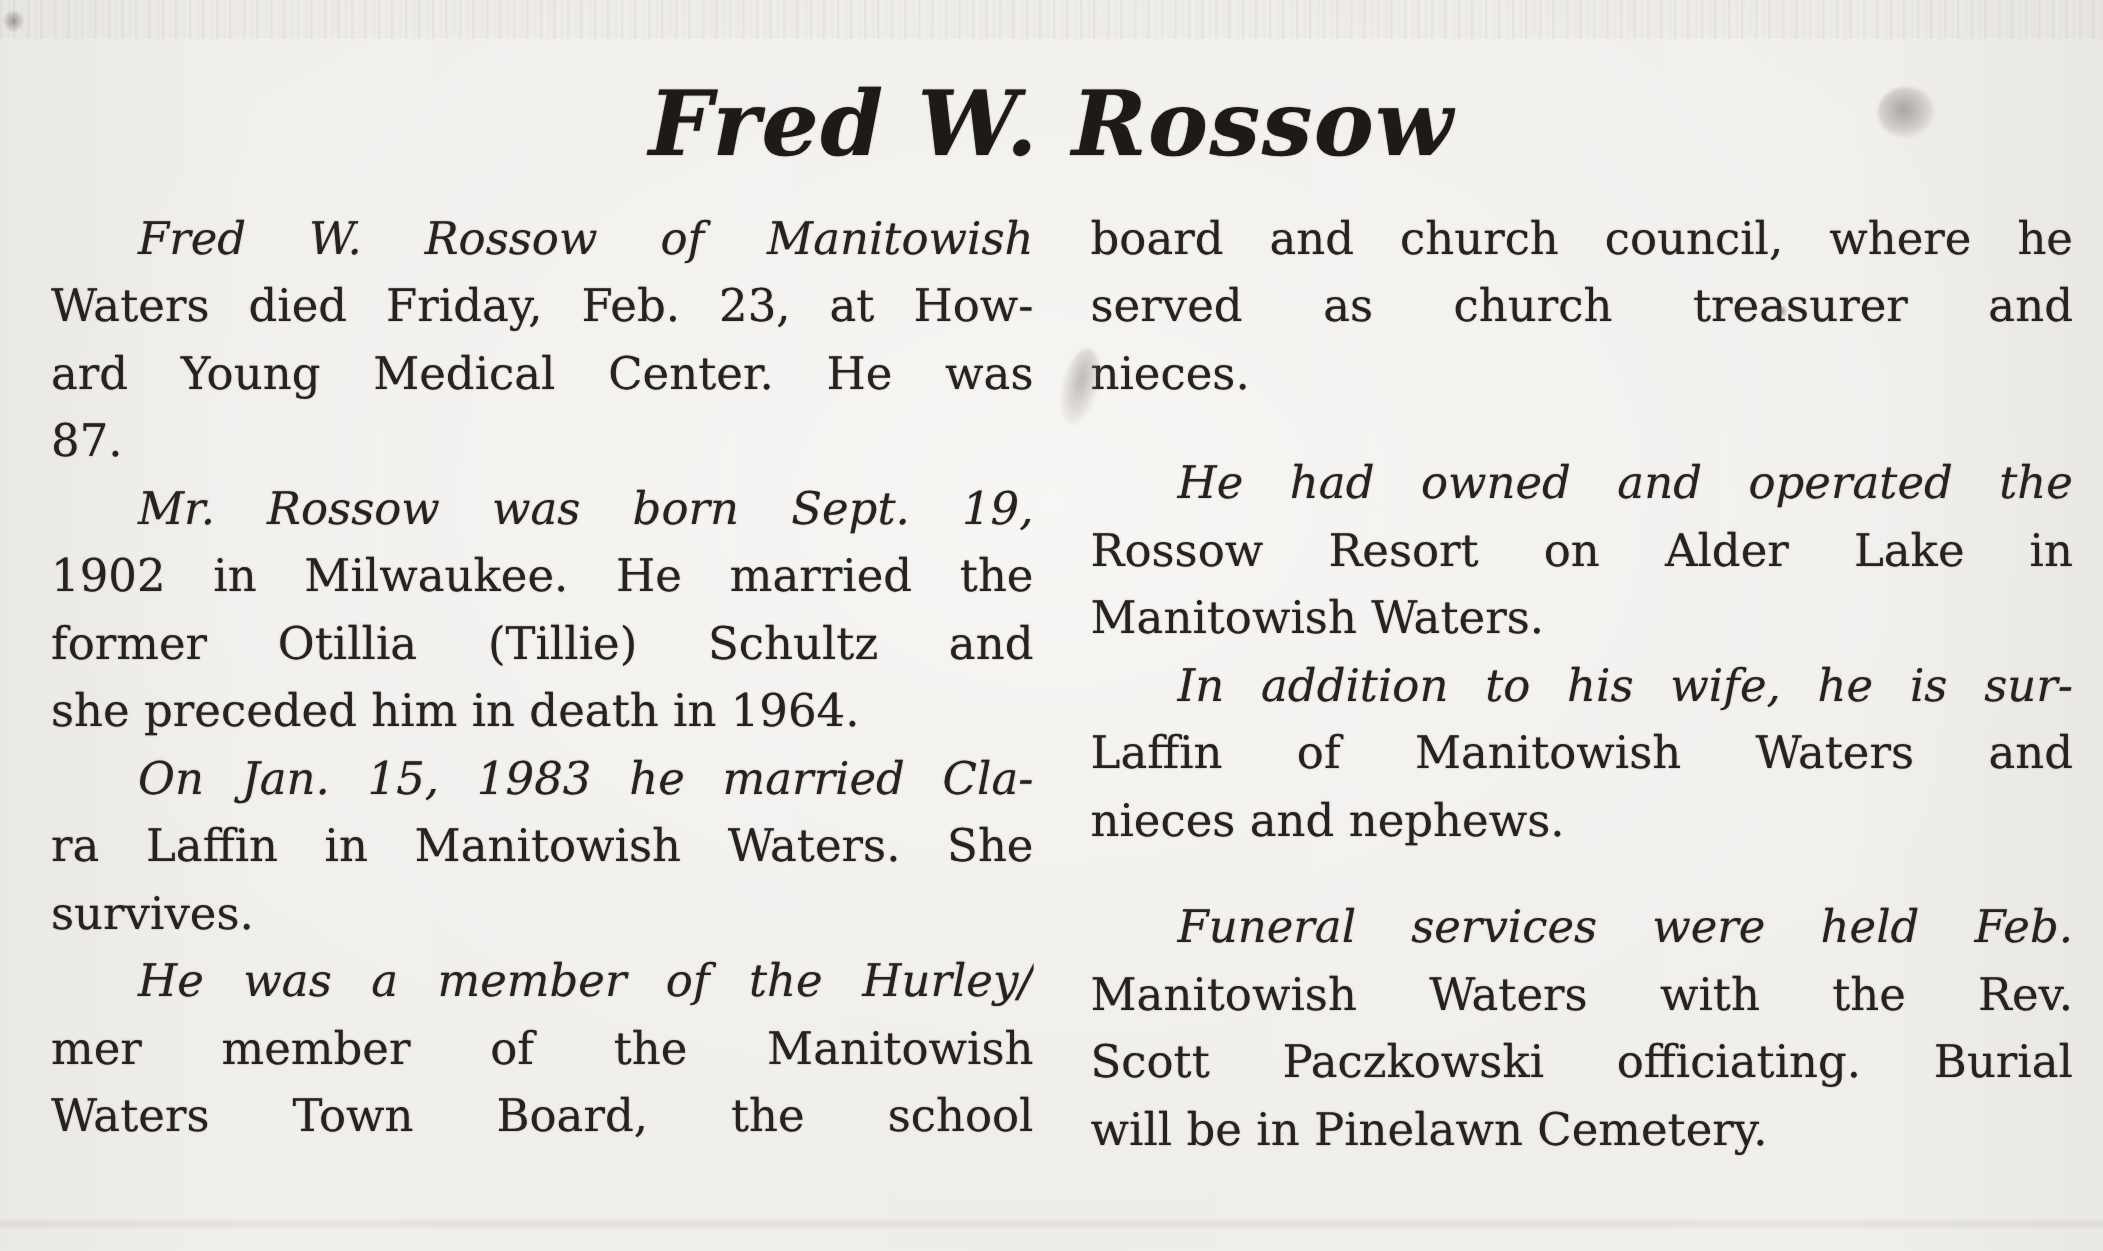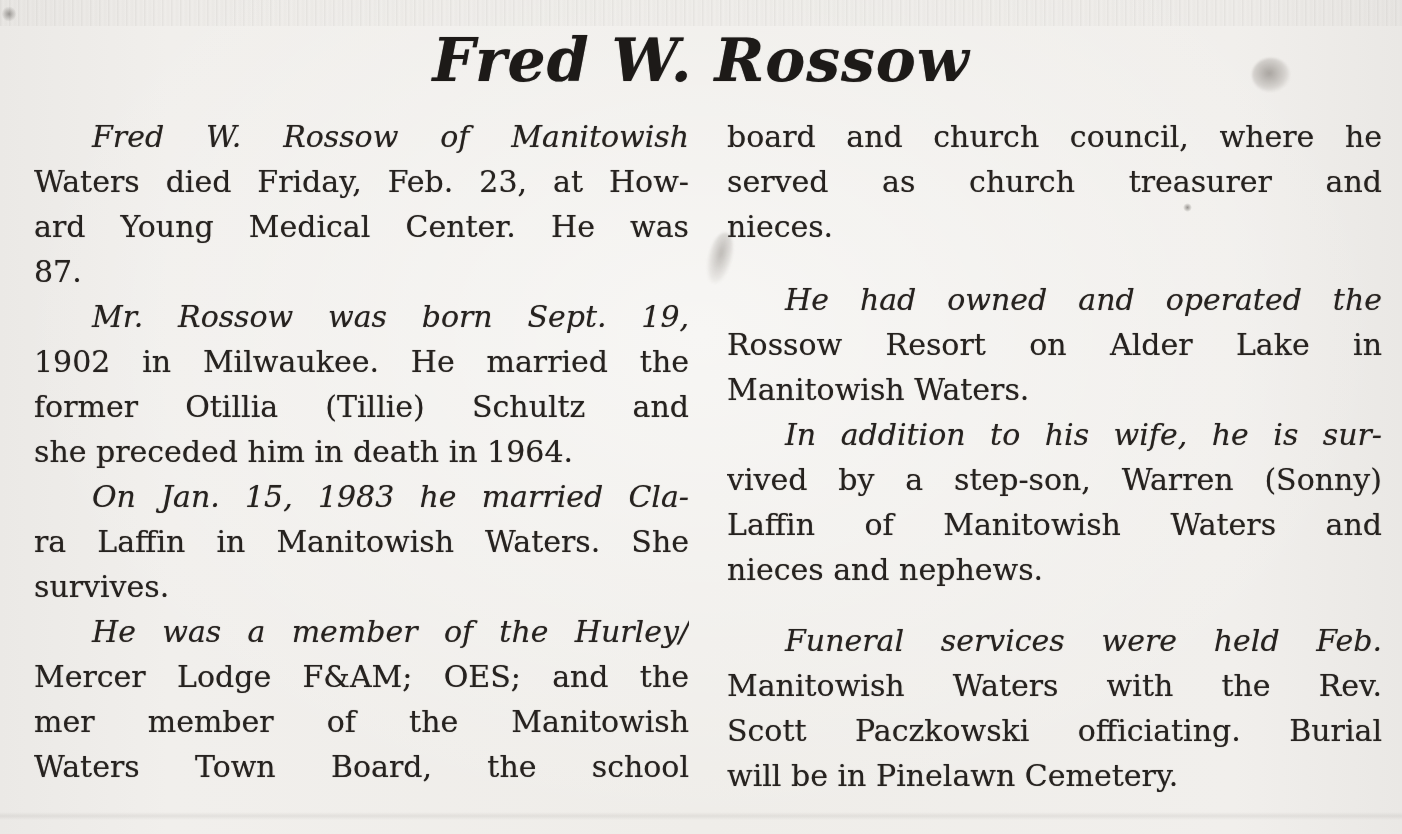--- a/index.html
+++ b/index.html
@@ -27,21 +27,21 @@
       rgba(160,155,150,0.10) 6px, rgba(120,115,110,0.02) 9px);
     opacity: 0.8;
   }
   .scan-noise-bottom {
     position: absolute; left: 0; bottom: 14px; width: 100%; height: 8px;
     background: linear-gradient(180deg, rgba(130,125,120,0.0), rgba(130,125,120,0.13), rgba(130,125,120,0.0));
   }
 
   .headline {
     margin: 0;
-    padding-top: 28px;
+    padding-top: 51px;
     height: 76px;
     text-align: center;
     font-size: 60px;
     line-height: 64px;
     font-weight: bold;
     font-style: italic;
     letter-spacing: 1px;
     color: #1d1a18;
     text-shadow: 0 0 1px rgba(20,18,16,0.55);
   }
@@ -114,39 +114,37 @@
           <div class="line">former Otillia (Tillie) Schultz and</div>
           <div class="line last">she preceded him in death in 1964.</div>
         </div>
         <div class="para">
           <div class="line indent">On Jan. 15, 1983 he married Cla-</div>
           <div class="line">ra Laffin in Manitowish Waters. She</div>
           <div class="line last">survives.</div>
         </div>
         <div class="para">
           <div class="line indent">He was a member of the Hurley/</div>
-          <div class="line">Mercer Lodge F&amp;AM; OES; and the</div>
           <div class="line">mer member of the Manitowish</div>
           <div class="line">Waters Town Board, the school</div>
         </div>
       </div>
     <div class="column col-right">
         <div class="para">
           <div class="line">board and church council, where he</div>
           <div class="line">served as church treasurer and</div>
           <div class="line last">nieces.</div>
         </div>
         <div class="para">
           <div class="line indent">He had owned and operated the</div>
           <div class="line">Rossow Resort on Alder Lake in</div>
           <div class="line last">Manitowish Waters.</div>
         </div>
         <div class="para">
           <div class="line indent">In addition to his wife, he is sur-</div>
-          <div class="line">vived by a step-son, Warren (Sonny)</div>
           <div class="line">Laffin of Manitowish Waters and</div>
           <div class="line last">nieces and nephews.</div>
         </div>
         <div class="para">
           <div class="line indent">Funeral services were held Feb.</div>
           <div class="line">Manitowish Waters with the Rev.</div>
           <div class="line">Scott Paczkowski officiating. Burial</div>
           <div class="line last">will be in Pinelawn Cemetery.</div>
         </div>
       </div>

